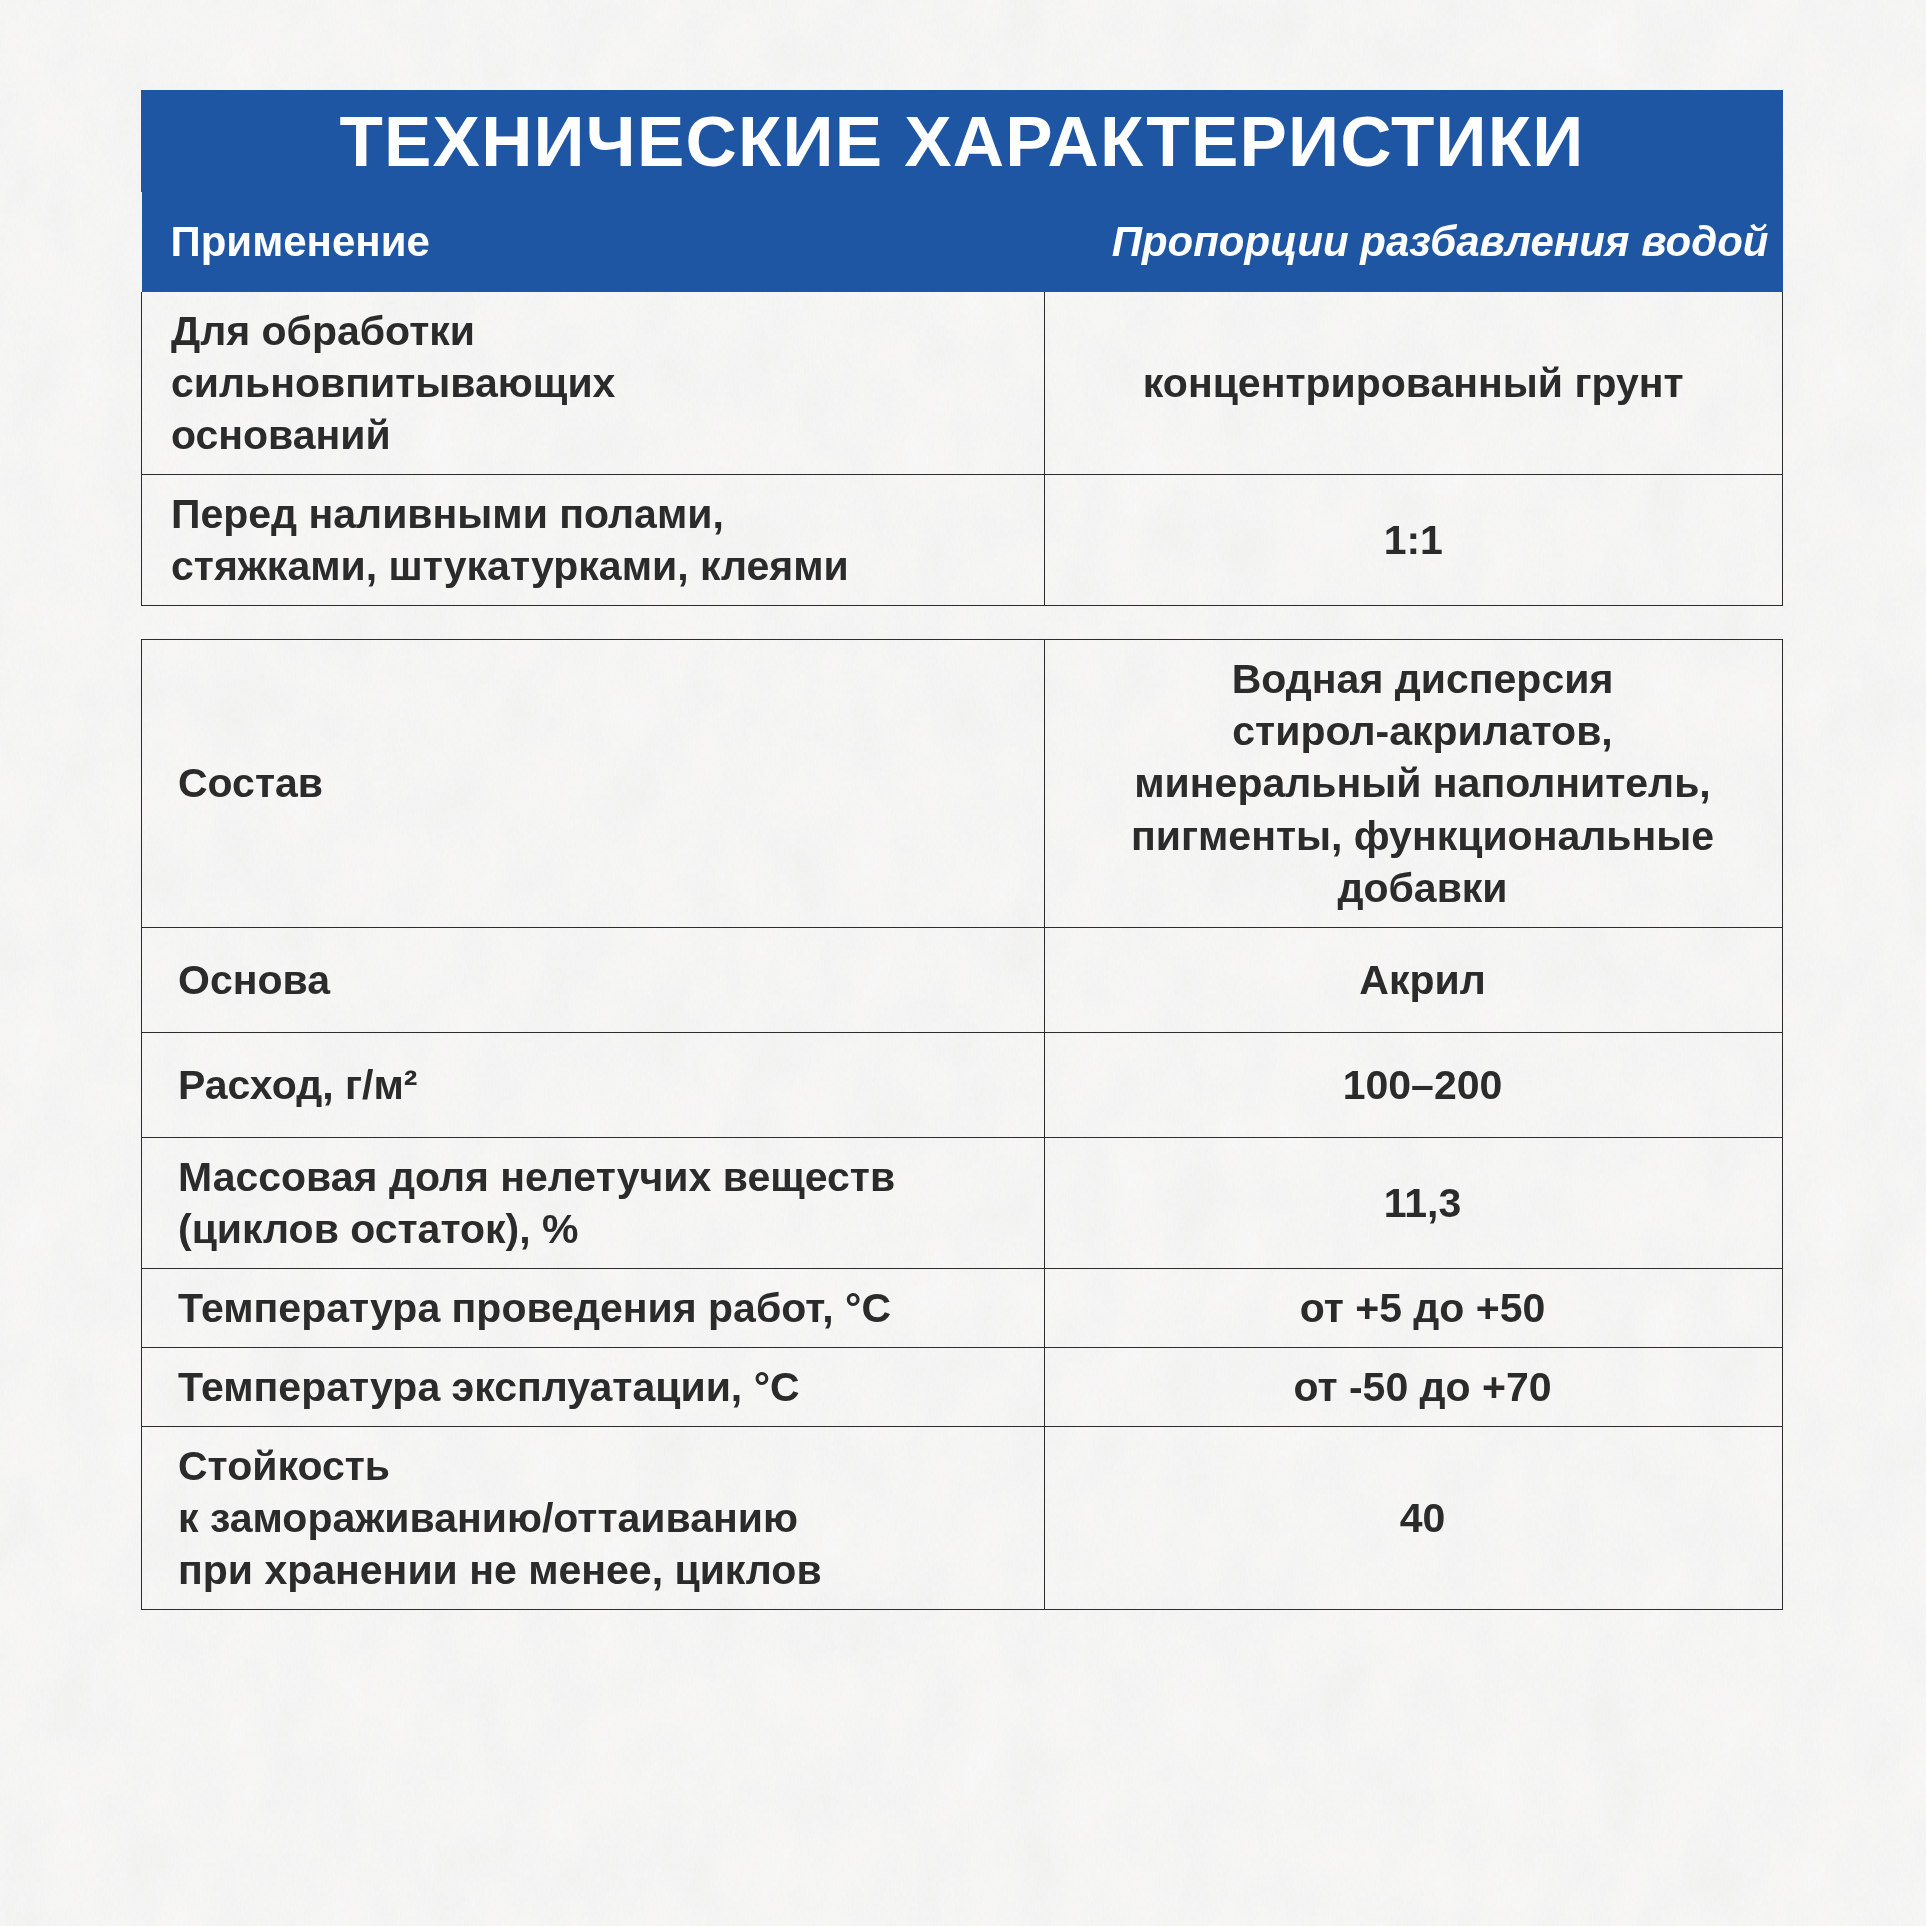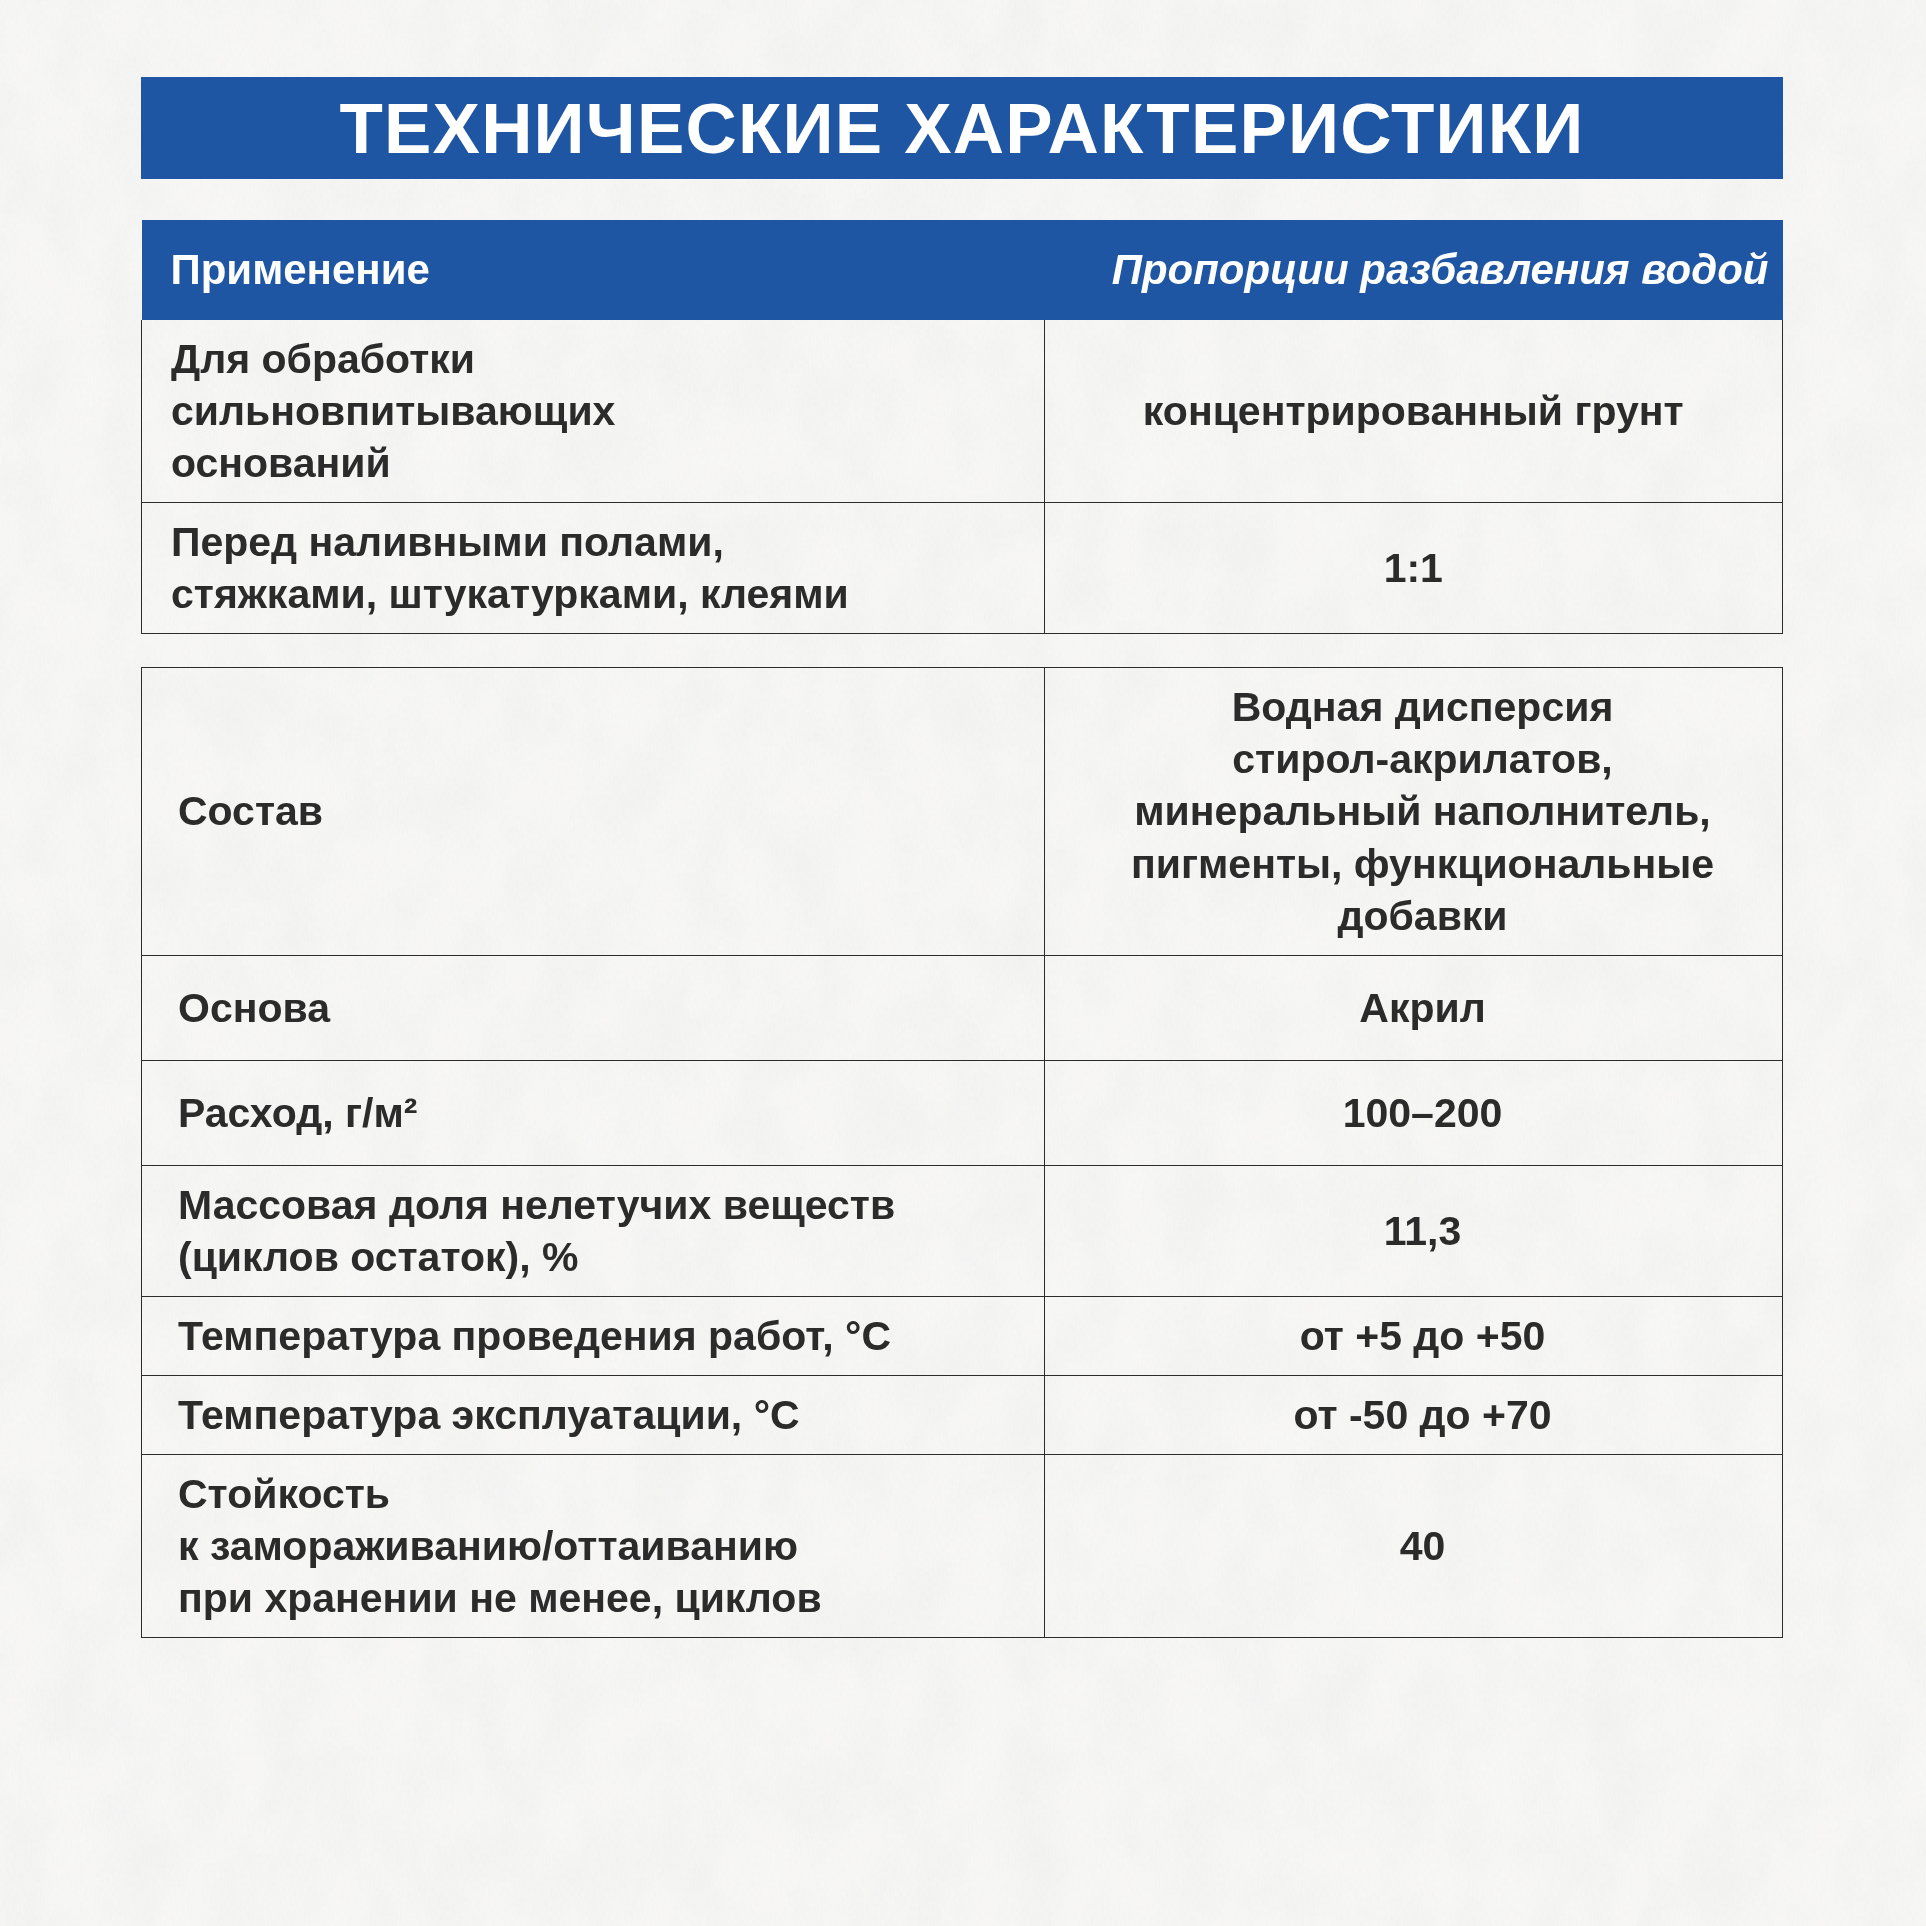--- a/index.html
+++ b/index.html
@@ -11,21 +11,21 @@
   * { box-sizing: border-box; }
   .page {
     position: relative;
     width: 1926px; height: 1926px;
     overflow: hidden;
     background: var(--paper, #edecea);
     font-weight: 700;
     color: var(--text, #2b2b2b);
   }
   .texture { position: absolute; left: 0; top: 0; width: 1926px; height: 1926px; }
-  .content { position: absolute; left: 141px; top: 77px; width: 1642px; }
+  .content { position: absolute; left: 141px; top: 90px; width: 1642px; }
 
   .title-banner {
     height: 102px;
     background: var(--accent, #1f56a3);
     display: flex; align-items: center; justify-content: center;
   }
   .title-banner span {
     color: #ffffff;
     font-size: 71px;
     letter-spacing: 1.2px;
@@ -39,21 +39,21 @@
   }
   .tbl td {
     vertical-align: middle;
     white-space: pre-line;
     font-size: 41px;
     line-height: 1.27;
   }
   .c-left  { width: 55%; text-align: left;  padding: 13px 23px 13px 29px; }
   .c-right { width: 45%; text-align: center; padding: 13px 17.5px; }
 
-  .t1 { margin-top: 41px; }
+  .t1 { }
   .t1 tr.hdr td {
     background: var(--accent, #1f56a3);
     color: #ffffff;
     font-size: 42px;
     height: 100px;
     border: none;
     white-space: nowrap;
   }
   .t1 tr.hdr td.c-right { text-align: right; padding-right: 14px; font-style: italic; }
   .t1 tr.data td { border: 1.7px solid var(--line, #2c2c2c); }

